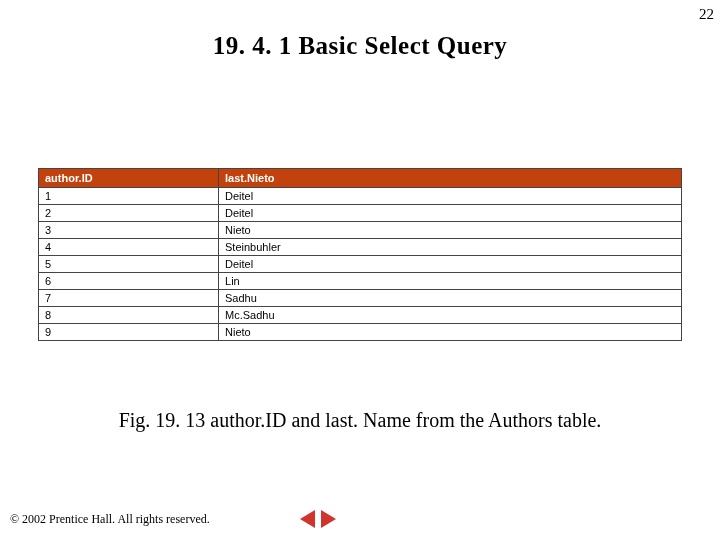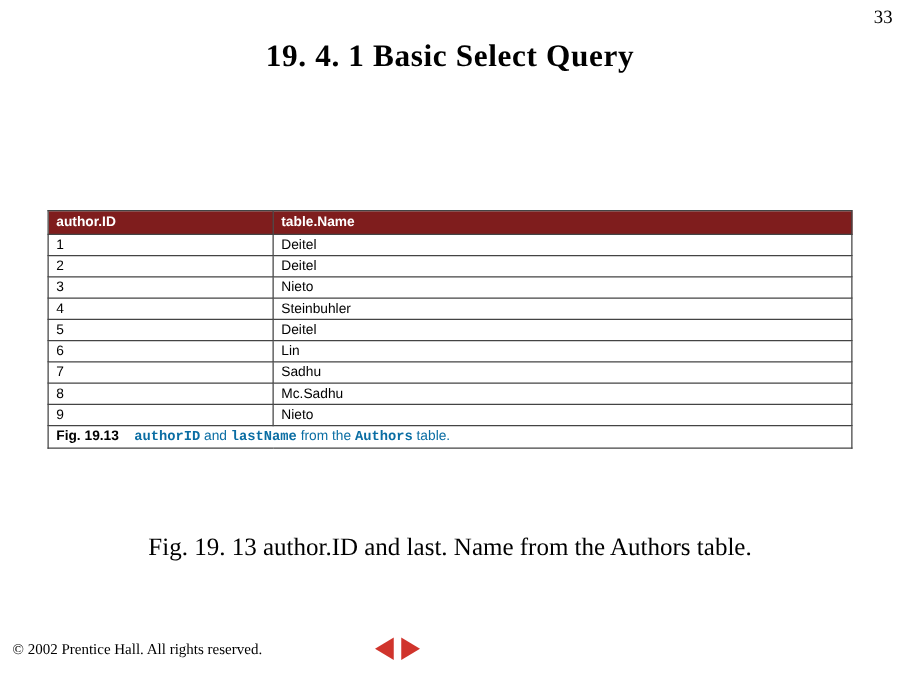--- a/index.html
+++ b/index.html
@@ -28,21 +28,21 @@
   .table-wrap {
     margin: 108px 38px 0 38px;
   }
   table.data {
     width: 100%;
     border-collapse: collapse;
     font-family: Arial, Helvetica, sans-serif;
     font-size: 11px;
   }
   table.data th {
-    background: #7f1d1d;
+    background: #c2410c;
     color: #fff;
     text-align: left;
     font-weight: bold;
     padding: 2px 6px;
     border: 1px solid #444;
     line-height: 14px;
   }
   table.data td {
     border: 1px solid #444;
     padding: 1px 6px;
@@ -95,30 +95,30 @@
   .nav-prev {
     border-right: 15px solid #d0342c;
   }
   .nav-next {
     border-left: 15px solid #d0342c;
   }
 </style>
 </head>
 <body>
 
-<div class="page-number">33</div>
+<div class="page-number">22</div>
 
 <div class="title">19. 4. 1 Basic Select Query</div>
 
 <div class="table-wrap">
   <table class="data">
     <thead>
       <tr>
         <th class="col-id">author.ID</th>
-        <th>table.Name</th>
+        <th>last.Nieto</th>
       </tr>
     </thead>
     <tbody>
       <tr>
           <td>1</td>
           <td>Deitel</td>
         </tr>
       <tr>
           <td>2</td>
           <td>Deitel</td>
@@ -144,32 +144,20 @@
           <td>Sadhu</td>
         </tr>
       <tr>
           <td>8</td>
           <td>Mc.Sadhu</td>
         </tr>
       <tr>
           <td>9</td>
           <td>Nieto</td>
         </tr>
-      <tr class="caption-row">
-        <td colspan="2">
-          <span class="fig-tag">Fig. 19.13</span>
-          &nbsp;&nbsp;
-          <span class="code">authorID</span>
-          <span class="plain"> and </span>
-          <span class="code">lastName</span>
-          <span class="plain"> from the </span>
-          <span class="code">Authors</span>
-          <span class="plain"> table.</span>
-        </td>
-      </tr>
     </tbody>
   </table>
 </div>
 
 <div class="fig-caption">Fig. 19. 13 author.ID and last. Name from the Authors table.</div>
 
 <div class="footer">
   <span>© 2002 Prentice Hall. All rights reserved.</span>
   <span class="nav-buttons">
     <span class="nav-btn nav-prev"></span>

